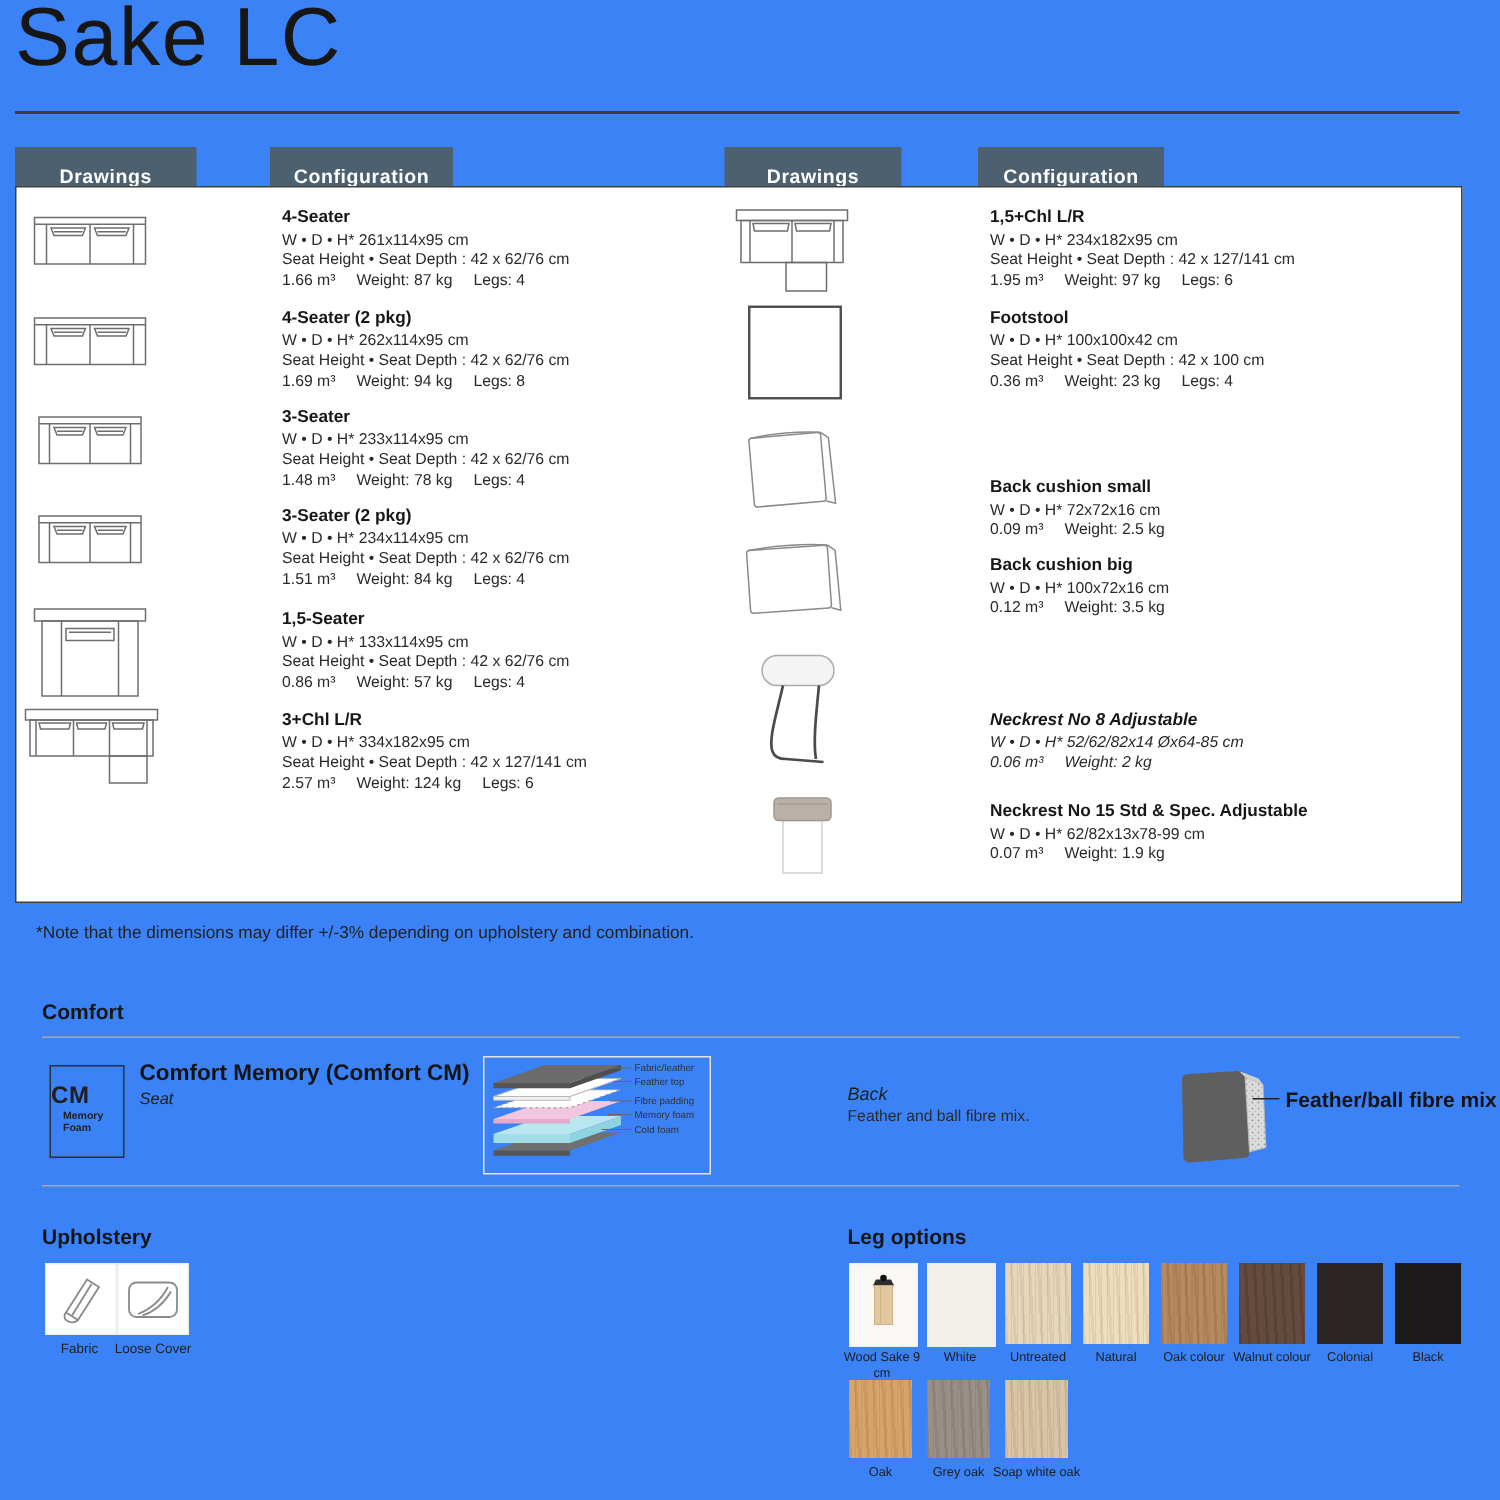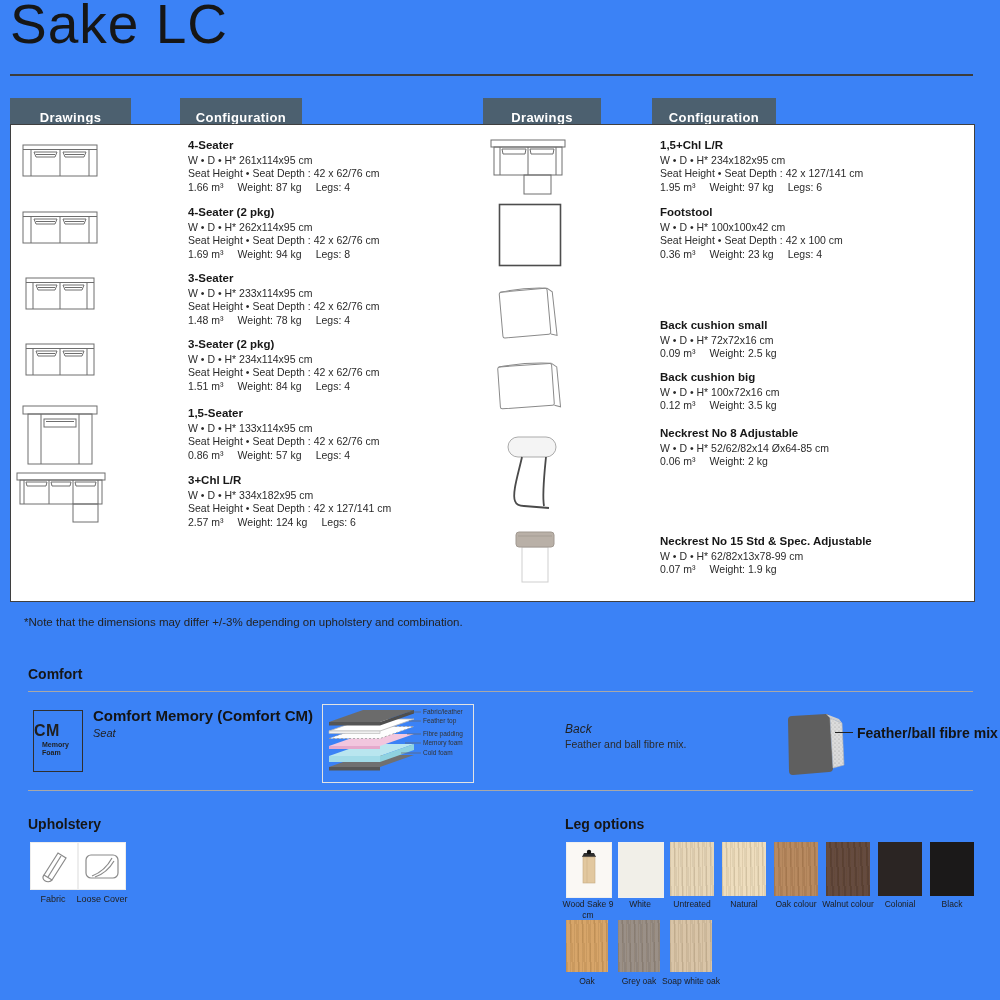--- a/index.html
+++ b/index.html
@@ -297,21 +297,21 @@
 
   <div class="draw" style="left:500px;top:433px;">
     <svg width="64" height="86" viewBox="0 0 64 86">
       <rect x="8" y="4" width="48" height="20" rx="10" fill="#f4f4f4" stroke="#ababab" stroke-width="1"></rect>
       <g stroke="#4a4a4a" fill="none" stroke-width="1.8">
         <path d="M22,24 C18,42 12,60 15,68 C16,71 19,73 24,73 L49,75"></path>
         <path d="M46,24 C44,44 42,62 44,73"></path>
       </g>
     </svg>
   </div>
-  <div class="pinfo" style="left:660px;top:427px;">
+  <div class="pinfo" style="left:660px;top:474px;font-style:italic;">
     <div class="pname">Neckrest No 8 Adjustable</div>
     <div class="pline">W • D • H* 52/62/82x14 Øx64-85 cm</div>
 
     <div class="pstats">
       <span>0.06 m³</span>
       <span>Weight: 2 kg</span>
 
     </div>
   </div>
 

